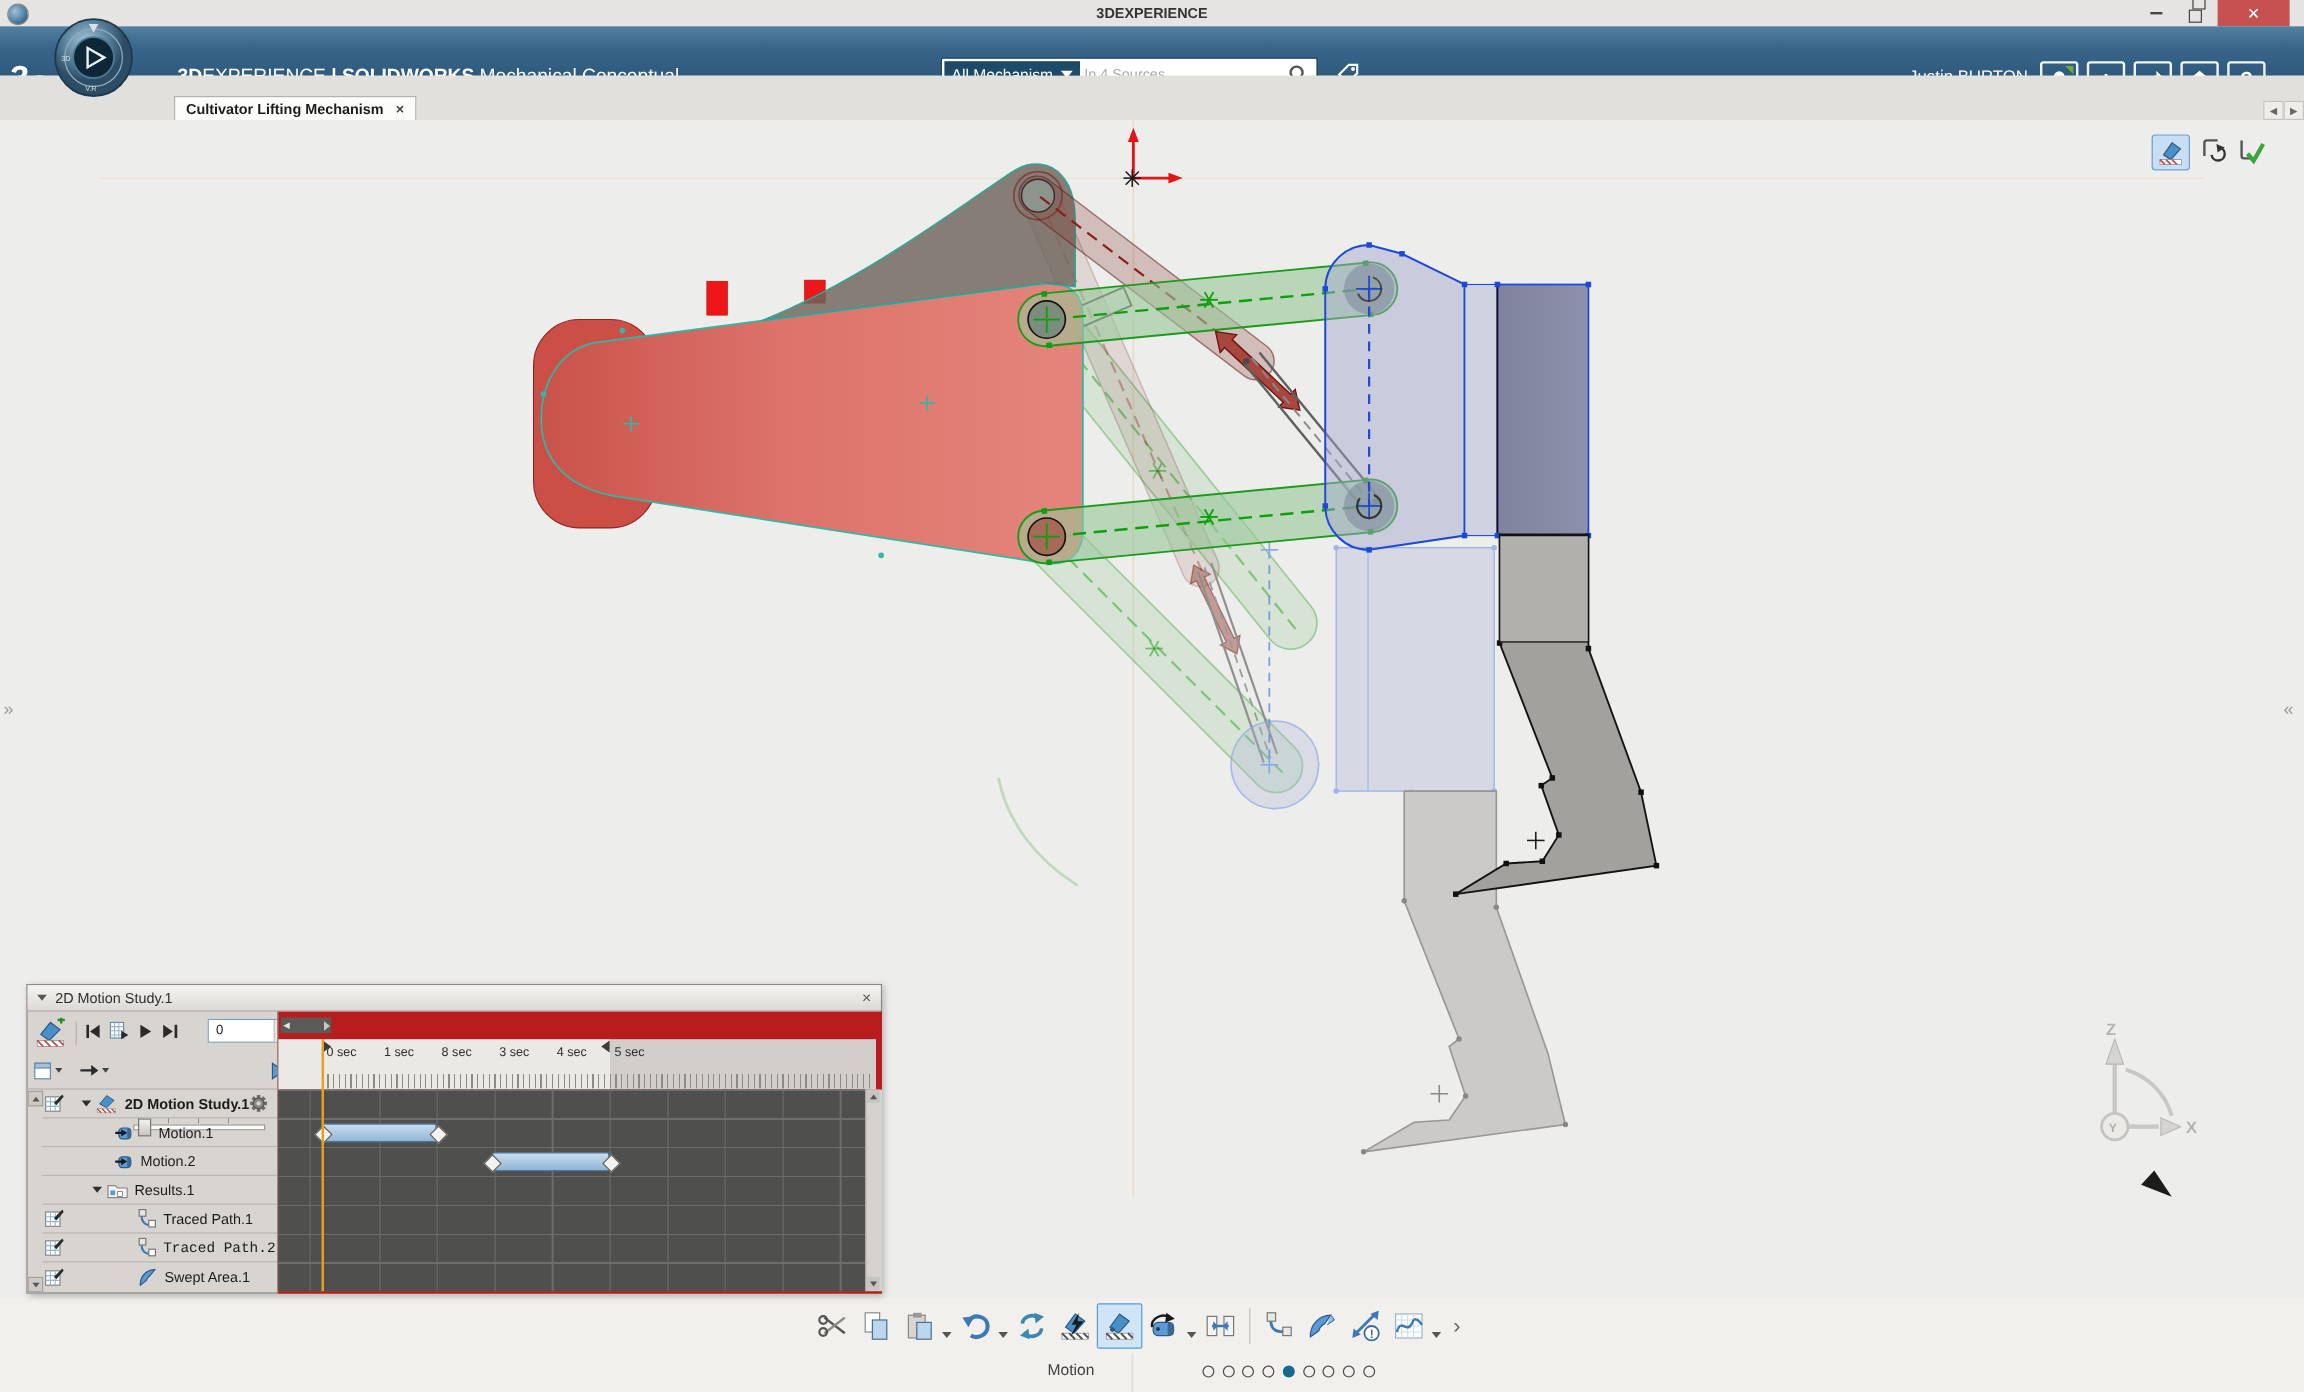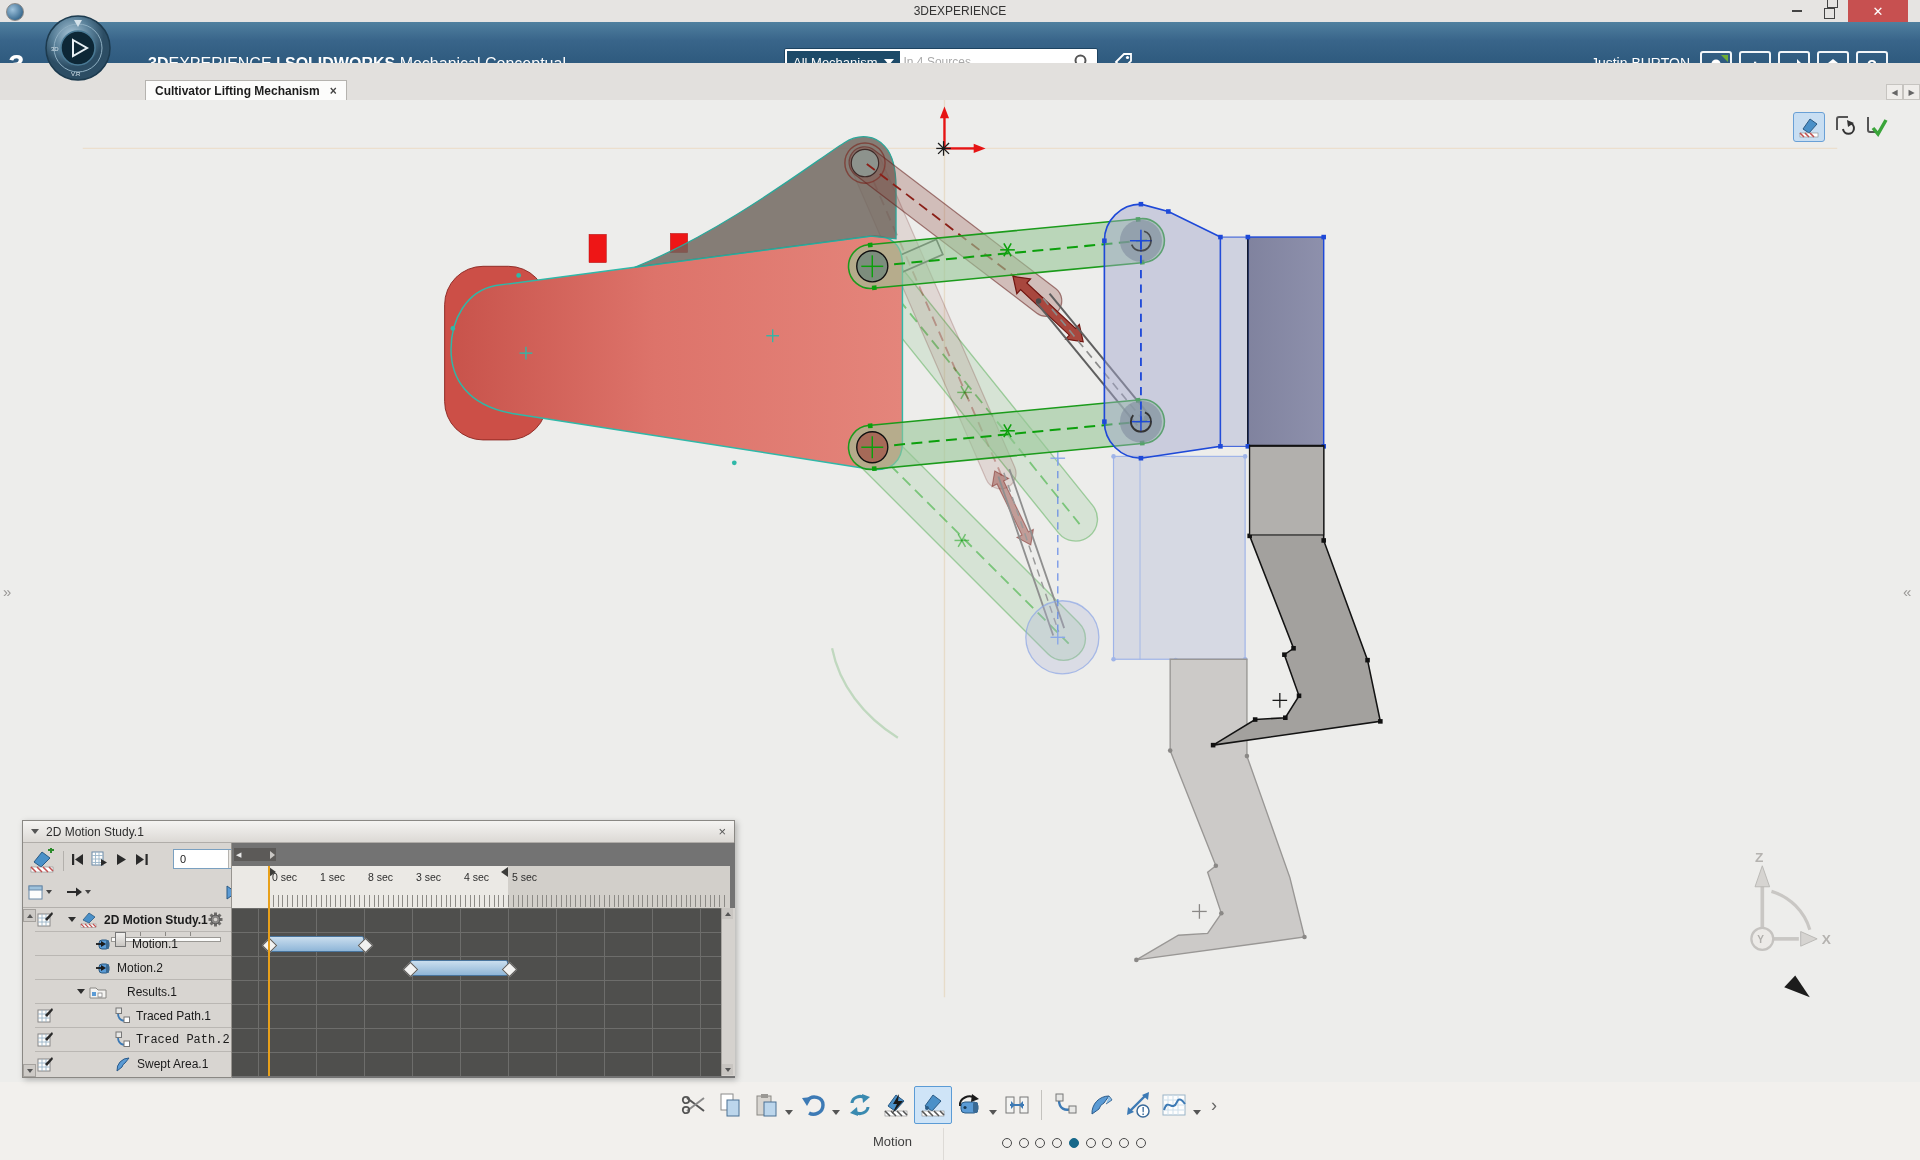--- a/index.html
+++ b/index.html
@@ -2,21 +2,21 @@
 <html><head>
 <meta charset="utf-8">
 <style>
   html,body{margin:0;padding:0;}
   body{width:1920px;height:1160px;position:relative;overflow:hidden;
        font-family:"Liberation Sans",sans-serif;background:#ededeb;
        -webkit-font-smoothing:antialiased;}
   .abs{position:absolute;}
   
   #titlebar{left:0;top:0;width:1920px;height:22px;background:#e6e4e2;border-bottom:1px solid #cfcdca;}
-  #titlebar .wtitle{left:0;right:0;top:4px;text-align:center;font-size:12px;color:#333;}
+  #titlebar .wtitle{left:0;right:0;top:4px;text-align:center;font-size:12px;color:#333;font-weight:bold;}
   #appicon{left:6px;top:3px;width:16px;height:16px;border-radius:50%;
      background:radial-gradient(circle at 35% 35%,#9ec2dc,#3f6f94 70%,#24455e);border:1px solid #888;}
   .wbtn{top:0;height:22px;display:flex;align-items:center;justify-content:center;color:#444;font-size:12px;}
   #btn-min{left:1782px;width:30px;}
   #btn-restore{left:1816px;width:30px;}
   #btn-close{left:1848px;width:60px;background:#c75050;color:#fff;font-size:13px;}
   #btn-restore .sq{width:9px;height:9px;border:1px solid #444;background:#e6e4e2;}
   #btn-restore .sq2{width:9px;height:9px;border:1px solid #444;margin:-7px 0 0 3px;background:#e6e4e2;}
   #btn-min .bar{width:10px;height:2px;background:#444;}
   
@@ -94,21 +94,21 @@
   #mp-slider .handle{position:absolute;left:4px;top:1px;width:9px;height:13px;background:linear-gradient(#f2f1ef,#c9c6c2);border:1px solid #777;}
   #mp-tree{position:absolute;left:12px;top:65px;width:196px;height:168px;}
   .trow{height:24px;border-bottom:1px solid #bab7b3;display:flex;align-items:center;position:relative;box-sizing:border-box;}
   .trow .tlabel{font-size:12px;color:#1b1b1b;white-space:nowrap;}
   .trow .tlabel.bold{font-weight:bold;}
   .exp{width:0;height:0;border-left:4px solid transparent;border-right:4px solid transparent;border-top:5px solid #2e2e2e;margin:0 4px;}
   .minibtn{position:absolute;width:11px;height:11px;background:#cdcac6;border:1px solid #a5a29e;
      display:flex;align-items:center;justify-content:center;}
   .minibtn .tup{width:0;height:0;border-left:3px solid transparent;border-right:3px solid transparent;border-bottom:4px solid #555;}
   .minibtn .tdn{width:0;height:0;border-left:3px solid transparent;border-right:3px solid transparent;border-top:4px solid #555;}
-  #mp-right{position:absolute;left:208px;top:0;width:503px;height:235px;border-left:1px solid #97948f;background:#737373;}
+  #mp-right{position:absolute;left:208px;top:0;width:503px;height:235px;border-left:1px solid #97948f;background:#b91c1c;}
   #mp-pan{position:absolute;left:2px;top:5px;width:42px;height:13px;background:#5c5a58;display:flex;align-items:center;}
   #mp-pan .pl{color:#e8e8e8;font-size:7px;margin-left:2px;}
   #mp-pan .pr{margin-left:auto;width:0;height:0;border-top:4px solid transparent;border-bottom:4px solid transparent;border-left:5px solid #c9c7c4;margin-right:1px;}
   #mp-ruler{position:absolute;left:0;top:23px;width:498px;height:42px;border-bottom:1px solid #8a8884;
      background:linear-gradient(90deg,#ebe9e5 0,#ebe9e5 276px,#d2cfca 276px,#d2cfca 498px);}
   #mp-ruler .rlabel{position:absolute;top:5px;font-size:10.5px;color:#2e2e2e;}
   #mp-ruler .ticks{position:absolute;left:36px;top:29px;width:460px;height:12px;
      background:repeating-linear-gradient(90deg,#8d8b87 0 1px,transparent 1px 4.8px);}
   #flag-start{position:absolute;left:37px;top:1px;width:0;height:0;border-top:5px solid transparent;border-bottom:5px solid transparent;border-left:7px solid #3c3c3a;}
   #flag-end{position:absolute;left:269px;top:1px;width:0;height:0;border-top:5px solid transparent;border-bottom:5px solid transparent;border-right:7px solid #3c3c3a;}
@@ -757,21 +757,21 @@
           <span class="tlabel" style="margin-left:5px;">Motion.2</span>
         </div>
 
         <div class="trow">
           <span class="exp" style="margin-left:42px;"></span>
           <svg width="18" height="16">
             <path d="M1,4 L7,4 L9,6 L17,6 L17,14 L1,14 Z" fill="#f4f3f1" stroke="#8a8884"></path>
             <rect x="3" y="8" width="4" height="4" fill="#5b9bd5"></rect>
             <rect x="9" y="9" width="4" height="4" fill="#fff" stroke="#777" stroke-width="0.7"></rect>
           </svg>
-          <span class="tlabel" style="margin-left:20px;">Results.1</span>
+          <span class="tlabel" style="margin-left:5px;">Results.1</span>
         </div>
 
         <div class="trow">
           <svg width="17" height="17" style="margin-left:2px;">
             <rect x="1" y="3" width="12" height="12" fill="#fdfdfc" stroke="#888"></rect>
             <path d="M1,7 h12 M1,11 h12 M5,3 v12 M9,3 v12" stroke="#9ab4c8" stroke-width="0.9"></path>
             <polygon points="15,1 8,8 10,10 16,3" fill="#2a2a2a"></polygon>
           </svg>
           <svg width="17" height="17" style="margin-left:60px;">
             <path d="M4,6 C4,13 9,15 14,13" fill="none" stroke="#3d7ab5" stroke-width="1.8"></path>

